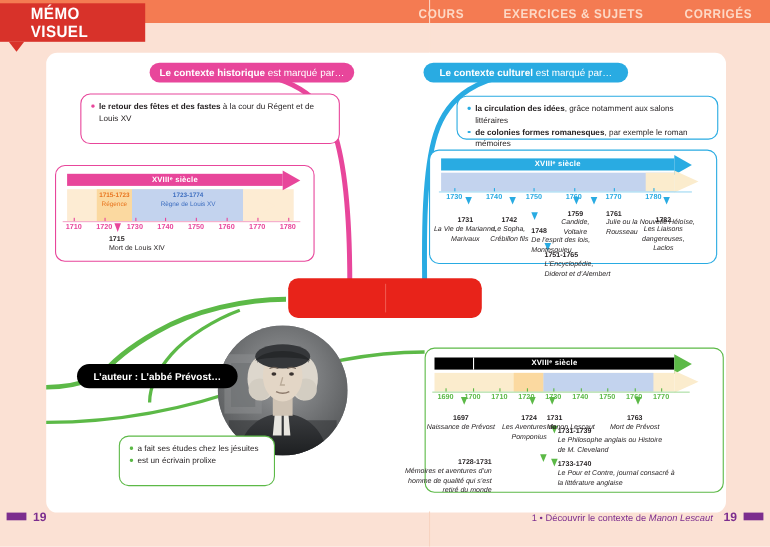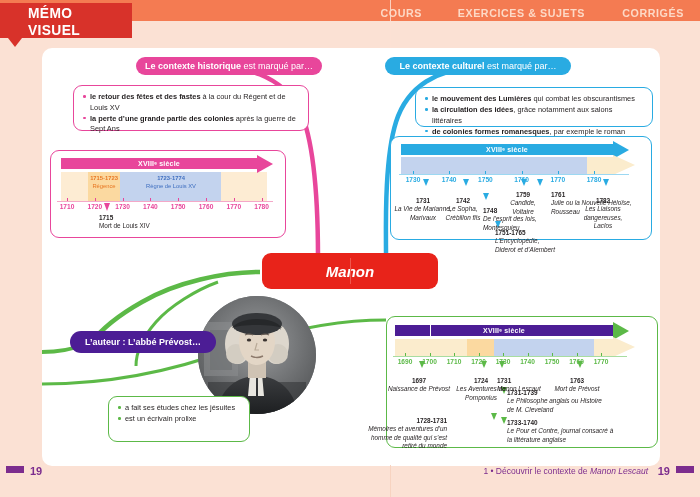--- a/index.html
+++ b/index.html
@@ -54,21 +54,21 @@
   .pill .lite{font-weight:normal;}
   
   .bbox{position:absolute;background:#fff;border-radius:9px;box-sizing:border-box;padding:6px 9px;}
   .bbox ul{margin:0;padding:0;list-style:none;}
   .bbox li{font-size:7.4px;line-height:1.42;color:#231f20;position:relative;padding-left:7px;margin-bottom:.5px;}
   .bbox li:before{content:"";position:absolute;left:0;top:3.3px;width:2.6px;height:2.6px;border-radius:50%;}
   .bbox li b{font-weight:bold;}
   
   .pk{background:#e8469b;}   .pk-b{border:1.4px solid #e8469b;}
   .bl{background:#29abe2;}   .bl-b{border:1.4px solid #29abe2;}
-  .gr{background:#4c1d95;}   .gr-b{border:1.4px solid #5cb947;}
+  .gr{background:#000000;}   .gr-b{border:1.4px solid #5cb947;}
   .bbox.pk-b li:before{background:#e8469b;}
   .bbox.bl-b li:before{background:#29abe2;}
   .bbox.gr-b li:before{background:#5cb947;}
   
   .tlbox{position:absolute;background:#fff;border-radius:9px;box-sizing:border-box;}
   .tl-band{position:absolute;height:11px;display:flex;align-items:center;justify-content:center;}
   .tl-band span{color:#fff;font-size:7px;font-weight:bold;letter-spacing:.2px;}
   .tl-arrow{position:absolute;width:0;height:0;border-top:9px solid transparent;border-bottom:9px solid transparent;}
   .tick-lbl{position:absolute;font-size:6.6px;font-weight:bold;transform:translateX(-50%);}
   .axis{position:absolute;height:1px;}
@@ -134,21 +134,20 @@
   <path d="M42,384 C110,384 170,372 230,350 C290,328 340,320 386,320" stroke="#5cb947" stroke-width="3" fill="none"></path>
 </svg>
 
 <div class="pill pk" style="left:136px;top:57px;width:186px;border-radius:9px;">
   <span><b>Le contexte historique</b><span class="lite"> est marqué par…</span></span>
 </div>
 
 <div class="bbox pk-b" style="left:50px;top:85px;width:236px;height:46px;margin-left:23px;">
   <ul>
     <li><b>le retour des fêtes et des fastes</b><span> à la cour du Régent et de Louis XV</span></li>
-    <li><b>la perte d’une grande partie des colonies</b><span> après la guerre de Sept Ans</span></li>
   </ul>
 </div>
 
 <div class="tlbox pk-b" style="left:50px;top:150px;width:236px;height:88px;">
 
   <div style="position:absolute;left:10px;top:21px;width:206px;height:29px;background:#fdecd3;"></div>
   <div style="position:absolute;left:37px;top:21px;width:32px;height:29px;background:#fbd9a0;"></div>
   <div style="position:absolute;left:69px;top:21px;width:101px;height:29px;background:#c3d3ee;"></div>
 
   <div class="tl-band pk" style="left:10px;top:7px;width:196px;">
@@ -190,21 +189,20 @@
     <span>Mort de Louis XIV</span>
   </div>
 </div>
 
 <div class="pill bl" style="left:385px;top:57px;width:186px;">
   <span><b>Le contexte culturel</b><span class="lite"> est marqué par…</span></span>
 </div>
 
 <div class="bbox bl-b" style="left:415px;top:87px;width:238px;height:40px;">
   <ul>
-    <li><b>le mouvement des Lumières</b><span> qui combat les obscurantismes</span></li>
     <li><b>la circulation des idées</b><span>, grâce notamment aux salons littéraires</span></li>
     <li><b>de colonies formes romanesques</b><span>, par exemple le roman mémoires</span></li>
   </ul>
 </div>
 
 <div class="tlbox bl-b" style="left:390px;top:136px;width:262px;height:104px;">
   <div style="position:absolute;left:10px;top:20px;width:212px;height:17px;background:#c3d3ee;"></div>
   <div style="position:absolute;left:196px;top:20px;width:26px;height:17px;background:#fbeccd;"></div>
   <div class="tl-band bl" style="left:10px;top:7px;width:212px;">
     <span>XVIIIᵉ siècle</span>
@@ -266,21 +264,20 @@
       </div>
       <div class="ev" style="left: 104px; top: 92px;">
         <span class="yr">1751-1765</span>
         <span class="ds">L’Encyclopédie,</span>
         <span class="ds">Diderot et d’Alembert</span>
       </div>
     </div>
 </div>
 
 <div class="ttl">
-  <div>Manon</div>
   <div class="ttl-sep"></div>
 </div>
 
 <div class="portrait">
   <svg width="118" height="118" viewBox="0 0 118 118">
     <defs>
       <radialGradient id="bgp" cx="50%" cy="40%" r="70%">
         <stop offset="0%" stop-color="#9a9c9e"></stop>
           <stop offset="100%" stop-color="#4e5052"></stop>
       </radialGradient>

